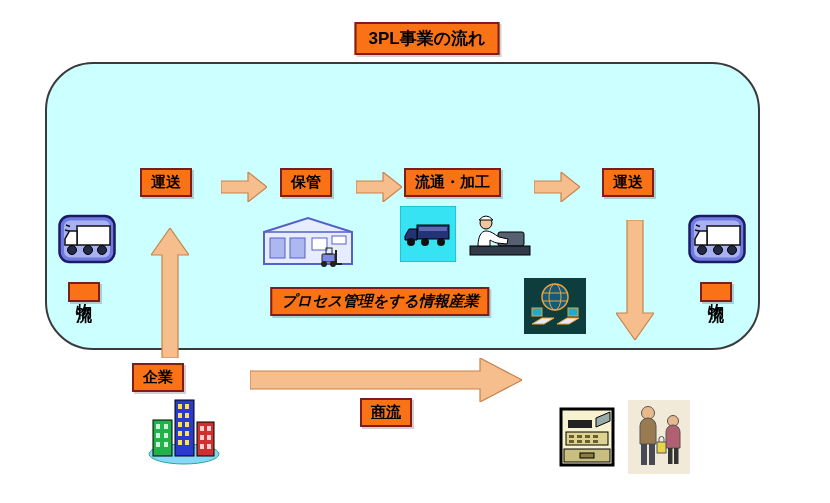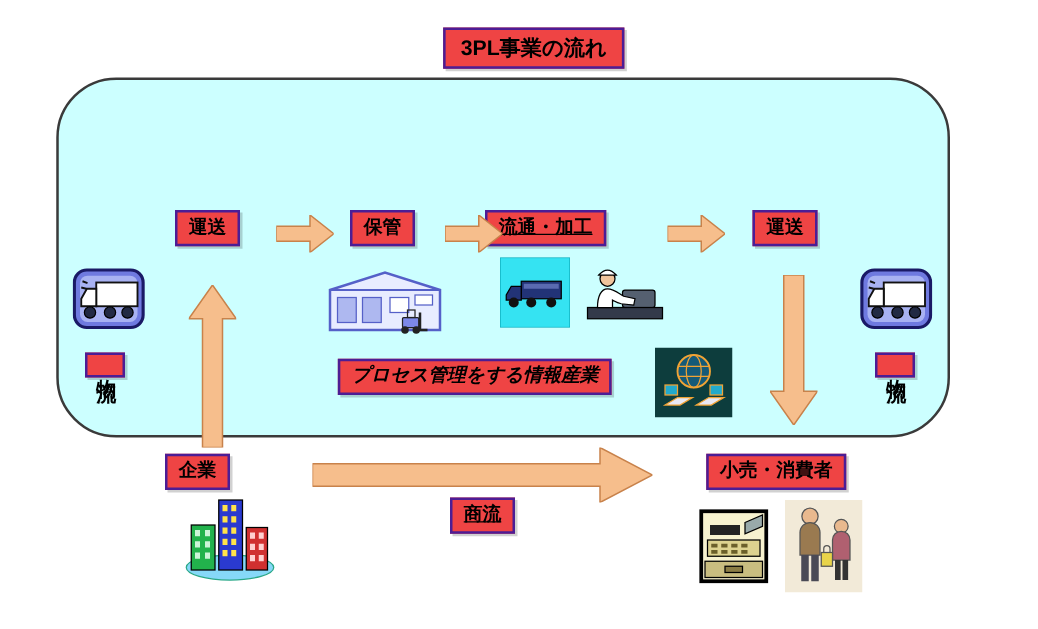--- a/index.html
+++ b/index.html
@@ -5,22 +5,22 @@
   * { margin:0; padding:0; box-sizing:border-box; }
   html,body { width:830px; height:503px; }
   body {
     background:#ffffff;
     font-family:"Liberation Sans", sans-serif;
     color:#000;
   }
   .canvas { position:relative; width:830px; height:503px; background:#fff; overflow:hidden; }
   .label {
     position:absolute;
-    background:#ef4444;
-    border:2px solid #4c1d95;
+    background:#f97316;
+    border:2px solid #7f1d1d;
     font-weight:bold;
     font-size:15px;
     line-height:1.25;
     padding:3px 9px;
     white-space:nowrap;
     box-shadow:2px 2px 0 rgba(0,0,0,0.18);
   }
   .center-x { transform:translateX(-50%); }
   .title { font-size:17px; padding:4px 12px; }
   .panel {
@@ -46,21 +46,21 @@
 
 <div class="canvas">
 
   <div class="label title center-x" style="left:427px; top:22px;">3PL事業の流れ</div>
 
   <div class="panel"></div>
 
 
   <div class="label" style="left:140px; top:168px;">運送</div>
   <div class="label" style="left:280px; top:168px;">保管</div>
-  <div class="label" style="left:388px; top:168px;text-decoration:underline;">流通・加工</div>
+  <div class="label" style="left:404px; top:168px;">流通・加工</div>
   <div class="label" style="left:602px; top:168px;">運送</div>
 
   <span class="arrow" style="left:221px; top:172px;">
     <svg width="46" height="30" viewBox="0 0 46 30">
       <polygon points="0,9 27,9 27,0 46,15 27,30 27,21 0,21" fill="#F6BE8C" stroke="#C8824B" stroke-width="1.2"></polygon>
     </svg>
   </span>
   <span class="arrow" style="left:356px; top:172px;">
     <svg width="46" height="30" viewBox="0 0 46 30">
       <polygon points="0,9 27,9 27,0 46,15 27,30 27,21 0,21" fill="#F6BE8C" stroke="#C8824B" stroke-width="1.2"></polygon>
@@ -167,21 +167,20 @@
   </span>
 
   <div class="label" style="left:132px; top:363px;">企業</div>
 
   <span class="arrow" style="left:250px; top:358px;">
     <svg width="272" height="44" viewBox="0 0 272 44">
       <polygon points="0,13 230,13 230,0 272,22 230,44 230,31 0,31" fill="#F6BE8C" stroke="#C8824B" stroke-width="1.2"></polygon>
     </svg>
   </span>
 
-  <div class="label" style="left:565px; top:363px;">小売・消費者</div>
 
   <div class="label center-x" style="left:386px; top:398px;text-decoration:underline;">商流</div>
 
   <span class="icon" style="left:146px; top:392px;">
     <svg width="76" height="74" viewBox="0 0 76 74">
       <ellipse cx="38" cy="62" rx="35" ry="10" fill="#86d8f8" stroke="#2aa888"></ellipse>
       <rect x="7" y="28" width="19" height="36" fill="#22b24c" stroke="#000"></rect>
       <rect x="29" y="8" width="19" height="56" fill="#2a3ad0" stroke="#000"></rect>
       <rect x="51" y="30" width="17" height="34" fill="#d03030" stroke="#000"></rect>
       <g fill="#ffe34a">

